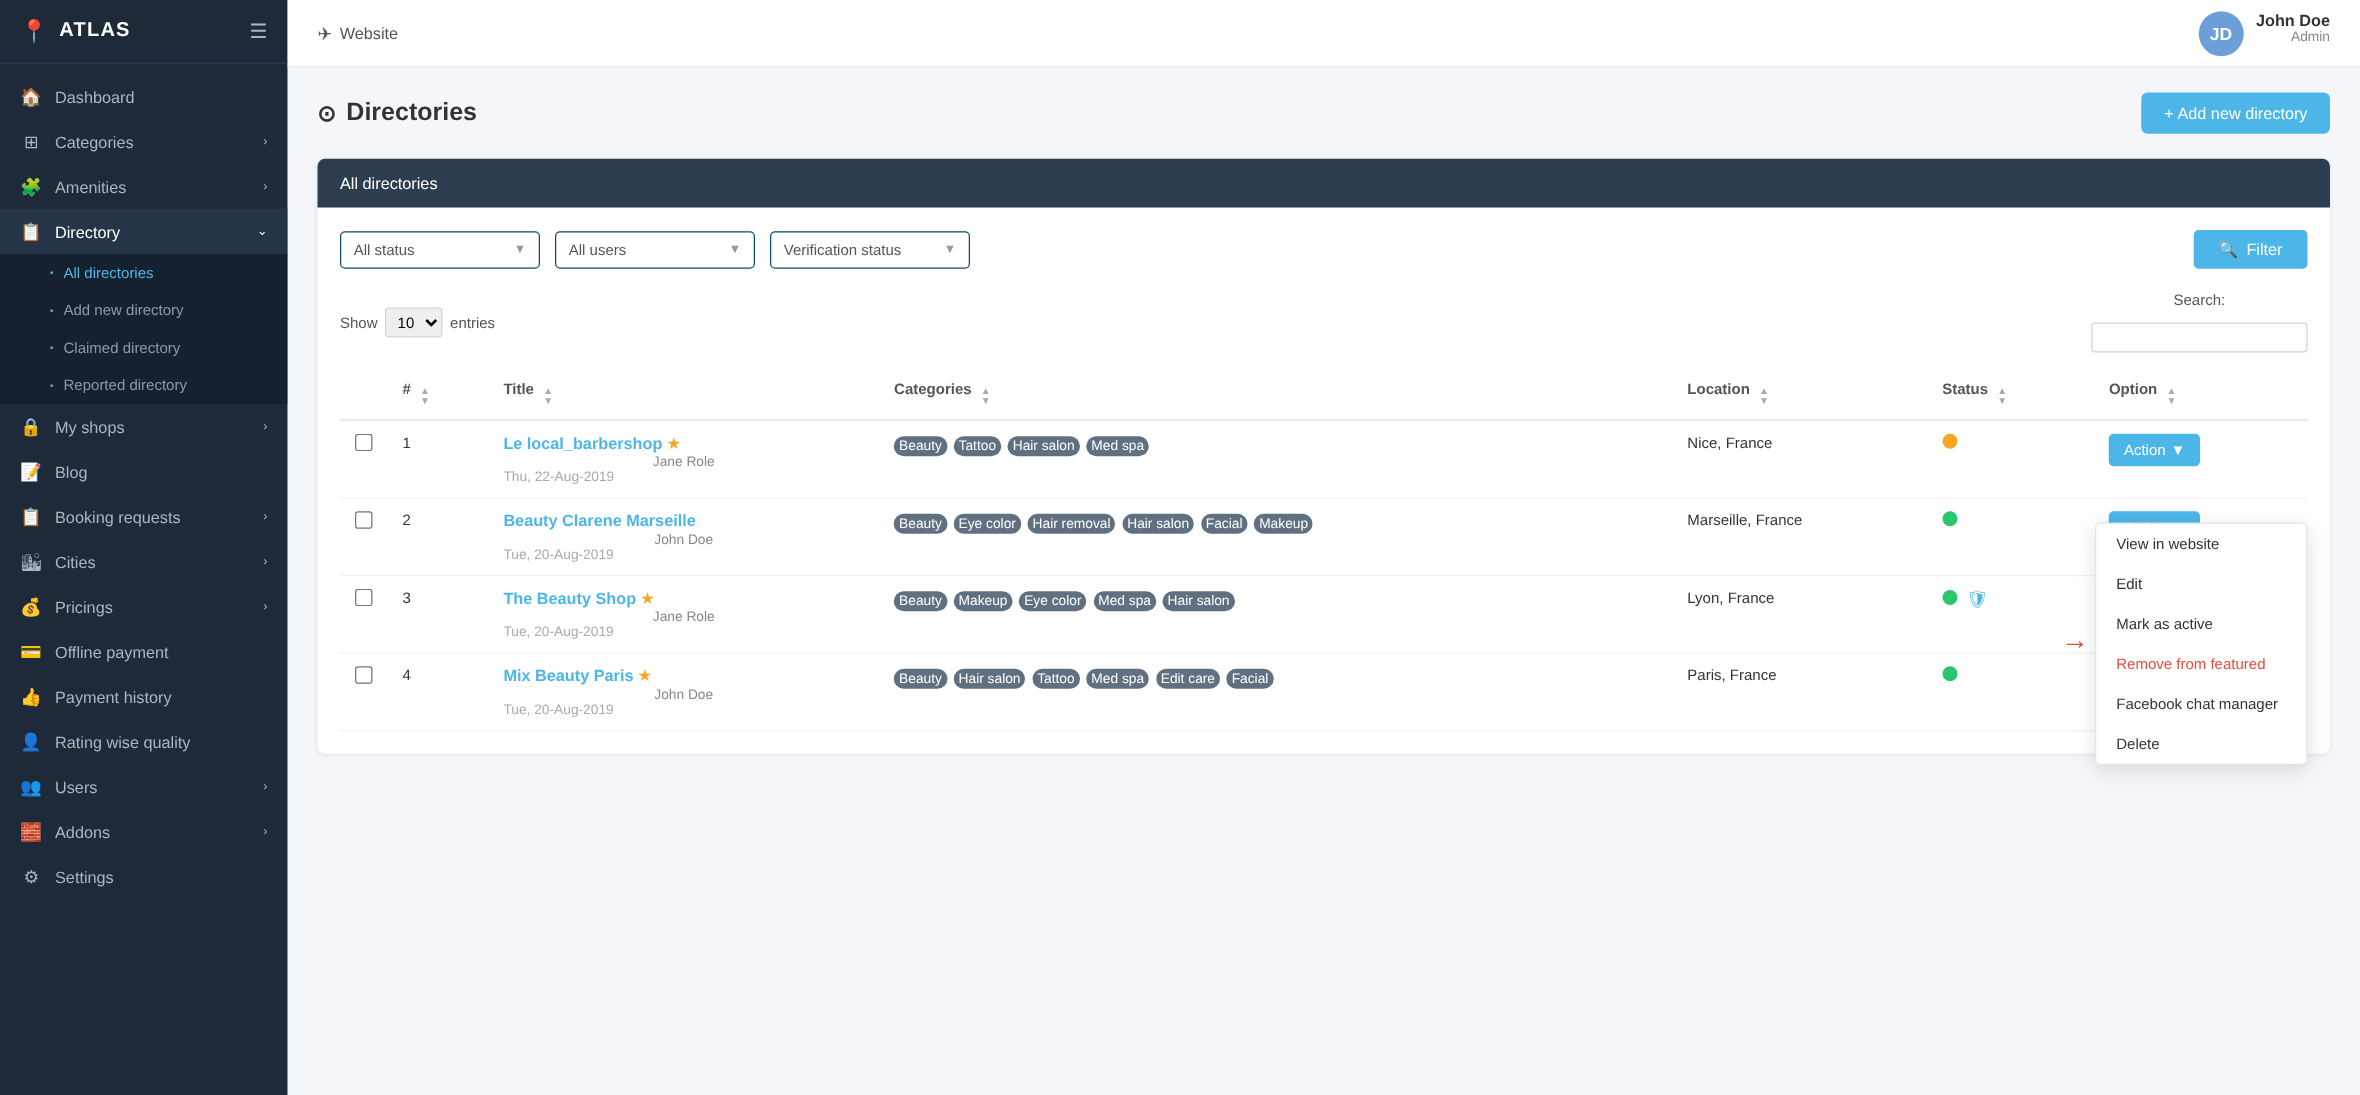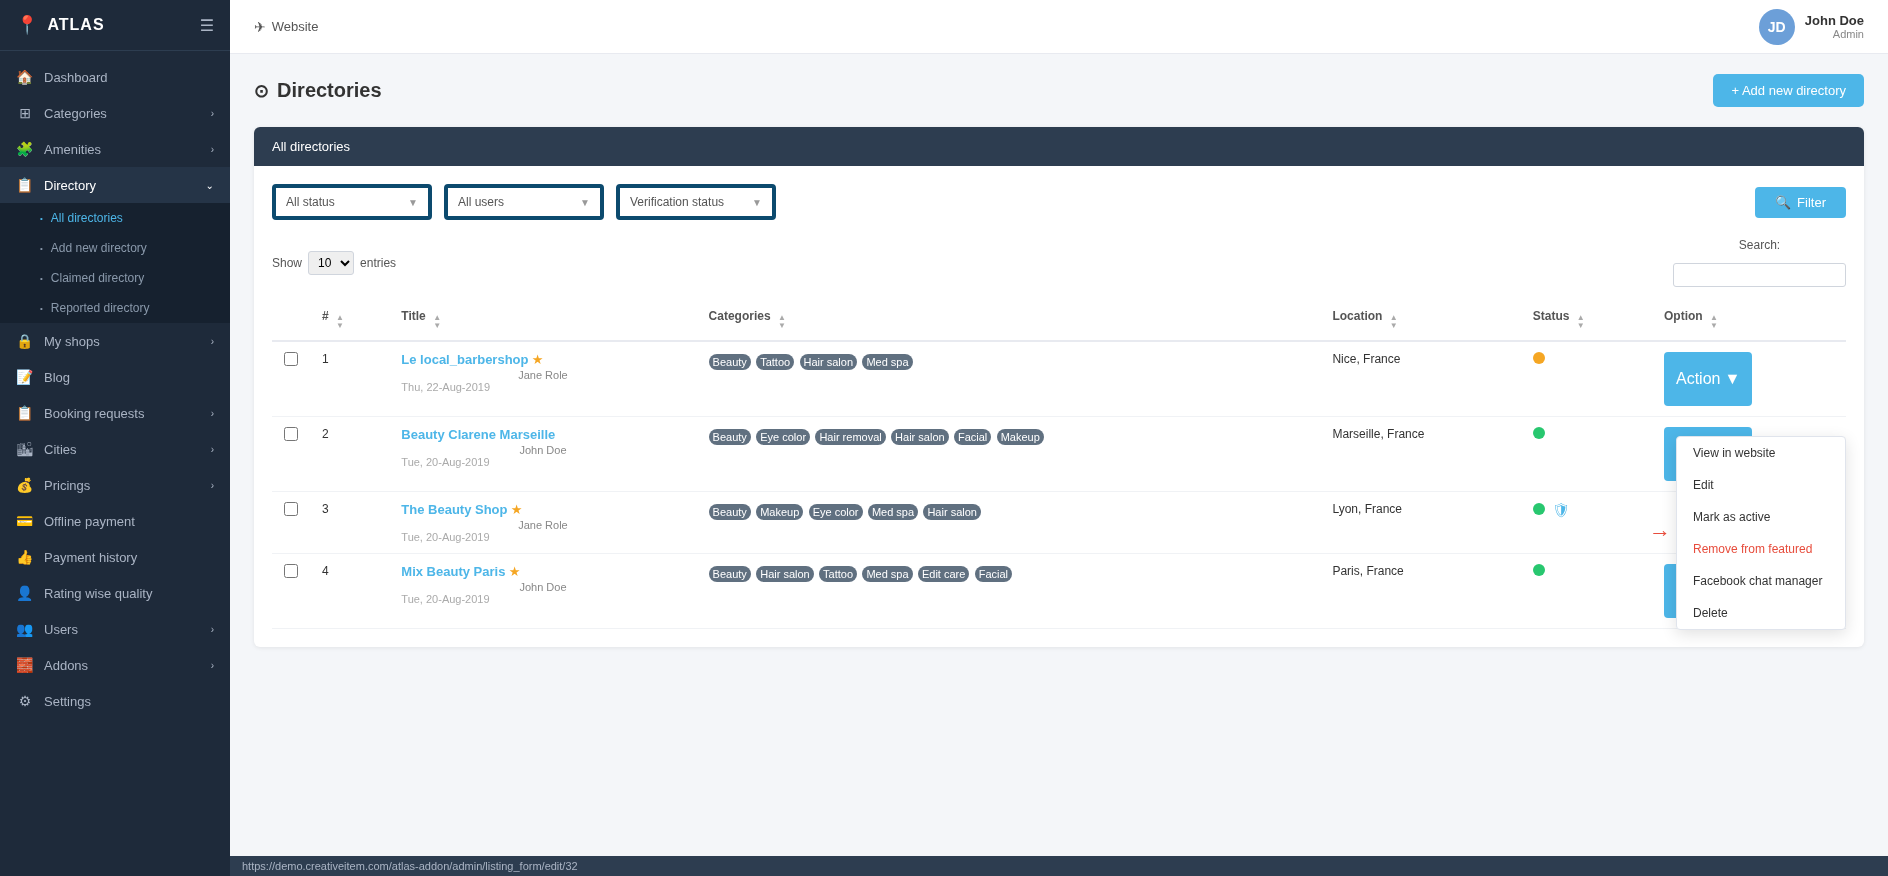--- a/index.html
+++ b/index.html
@@ -77,21 +77,21 @@
       background: #fff;
       display: flex;
       align-items: center;
       justify-content: space-between;
       padding: 0 24px;
       height: 54px;
       border-bottom: 1px solid #e8eaf0;
       flex-shrink: 0;
     }
     .topbar-left { display: flex; align-items: center; gap: 6px; color: #555; font-size: 13px; }
-    .topbar-right { display: flex; align-items: center; gap: 10px; }
+    .topbar-right { display: flex; align-items: flex-start; gap: 10px; }
     .user-avatar {
       width: 36px; height: 36px; border-radius: 50%;
       background: #6c9fd8;
       display: flex; align-items: center; justify-content: center;
       color: #fff; font-size: 14px; font-weight: bold;
       overflow: hidden;
     }
     .user-info { text-align: right; }
     .user-name { font-weight: 600; color: #333; font-size: 13px; }
     .user-role { color: #888; font-size: 11px; }
@@ -140,21 +140,21 @@
       font-weight: 500;
       border-radius: 6px 6px 0 0;
     }
     .card-body { padding: 18px; }
 
     
     .filter-row { display: flex; gap: 12px; align-items: center; margin-bottom: 18px; }
     .filter-select {
       display: flex;
       align-items: center;
-      border: 4px solid #0c4a6e;
+      border: 1px solid #0c4a6e;
       border-radius: 4px;
       padding: 7px 10px;
       background: #fff;
       cursor: pointer;
       gap: 8px;
       font-size: 12px;
       color: #555;
       min-width: 160px;
       justify-content: space-between;
     }
@@ -235,24 +235,24 @@
       display: inline-block;
     }
     .status-dot.yellow { background: #f5a623; }
     .status-dot.green { background: #28c76f; }
     .shield-icon { color: #4db6e8; font-size: 14px; margin-left: 4px; }
 
     .action-btn {
       background: #4db6e8;
       color: #fff;
       border: none;
-      padding: 18px 12px;
+      padding: 6px 12px;
       border-radius: 4px;
       cursor: pointer;
-      font-size: 16px;
+      font-size: 12px;
       display: flex;
       gap: 4px;
       position: relative;
     }
 
     
     .dropdown-menu {
       background: #fff;
       border: 1px solid #e0e4ec;
       border-radius: 4px;
@@ -671,16 +671,13 @@
                   </button>
                 </td>
               </tr>
             </tbody>
           </table>
         </div>
       </div>
     </div>
   </div>
 
-  <div class="statusbar">
-    <span>https://demo.creativeitem.com/atlas-addon/admin/listing_form/edit/32</span>
-  </div>
 </div>
 
 </body></html>

